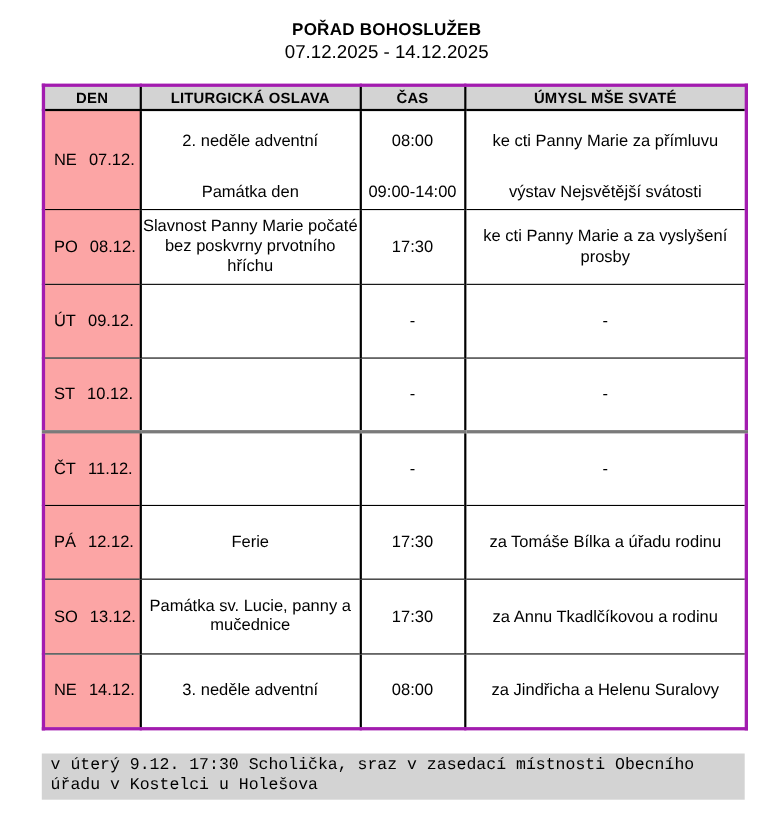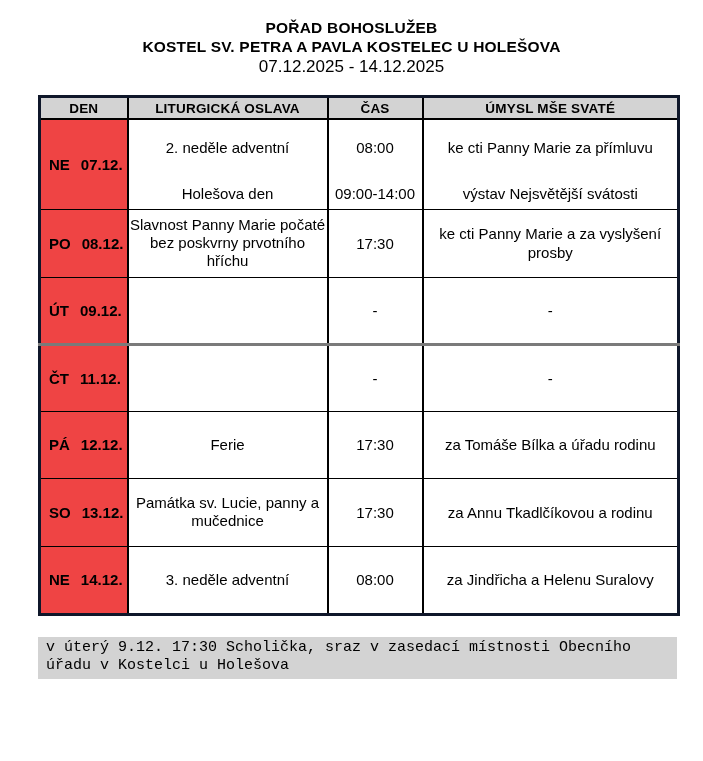--- a/index.html
+++ b/index.html
@@ -29,43 +29,43 @@
   .doc-daterange {
     font-size: 17px;
     font-weight: normal;
     margin-top: 1px;
   }
   table.schedule {
     border-collapse: collapse;
     table-layout: fixed;
     width: 639px;
     margin: 19px 0 0 38px;
-    border: 3px solid #0f172a;
+    border: 3px solid #a21caf;
   }
   table.schedule td, table.schedule th {
     border: 1px solid #000000;
     border-left-width: 2px;
     border-right-width: 2px;
     padding: 0;
     font-size: 15px;
     text-align: center;
     vertical-align: middle;
     overflow: hidden;
   }
   table.schedule th {
     background: #d3d3d3;
     font-weight: bold;
     font-size: 13.5px;
     height: 20px;
     border-bottom-width: 2px;
     letter-spacing: 0.2px;
   }
   td.day-cell {
-    background: #ef4444;
-    font-weight: bold;
+    background: #fca5a5;
+    font-weight: normal;
     text-align: left;
   }
   td.day-cell .day-inner {
     display: flex;
     gap: 11px;
     padding-left: 8px;
     align-items: center;
   }
   tr.row-tall { height: 90px; }
   tr.row-med  { height: 68px; }
@@ -93,21 +93,20 @@
     font-family: Liberation Mono, monospace;
   }
 </style>
 </head>
 <body>
 
 <div class="page">
 
   <div class="doc-header">
     <div class="doc-title">POŘAD BOHOSLUŽEB</div>
-    <div class="doc-title">KOSTEL SV. PETRA A PAVLA KOSTELEC U HOLEŠOVA</div>
     <div class="doc-daterange">07.12.2025 - 14.12.2025</div>
   </div>
 
   <table class="schedule">
     <colgroup>
       <col style="width:88px">
       <col style="width:200px">
       <col style="width:95px">
       <col style="width:256px">
     </colgroup>
@@ -124,21 +123,21 @@
       <tr class="row-tall">
         <td class="day-cell">
           <span class="day-inner">
             <span>NE</span>
             <span>07.12.</span>
           </span>
         </td>
         <td class="celebration-cell">
           <div class="stack">
             <div>2. neděle adventní</div>
-            <div>Holešova den</div>
+            <div>Památka den</div>
           </div>
         </td>
         <td class="time-cell">
           <div class="stack">
             <div>08:00</div>
             <div>09:00-14:00</div>
           </div>
         </td>
         <td class="intention-cell">
           <div class="stack">
@@ -165,33 +164,44 @@
           <span class="day-inner">
             <span>ÚT</span>
             <span>09.12.</span>
           </span>
         </td>
         <td class="celebration-cell"></td>
         <td class="time-cell">-</td>
         <td class="intention-cell">-</td>
       </tr>
 
-
-      <tr class="row-std page-break">
-        <td class="day-cell">
-          <span class="day-inner">
-            <span>ČT</span>
-            <span>11.12.</span>
+      <tr class="row-std">
+        <td class="day-cell">
+          <span class="day-inner">
+            <span>ST</span>
+            <span>10.12.</span>
           </span>
         </td>
         <td class="celebration-cell"></td>
         <td class="time-cell">-</td>
         <td class="intention-cell">-</td>
       </tr>
 
+      <tr class="row-std page-break">
+        <td class="day-cell">
+          <span class="day-inner">
+            <span>ČT</span>
+            <span>11.12.</span>
+          </span>
+        </td>
+        <td class="celebration-cell"></td>
+        <td class="time-cell">-</td>
+        <td class="intention-cell">-</td>
+      </tr>
+
       <tr class="row-std">
         <td class="day-cell">
           <span class="day-inner">
             <span>PÁ</span>
             <span>12.12.</span>
           </span>
         </td>
         <td class="celebration-cell">Ferie</td>
         <td class="time-cell">17:30</td>
         <td class="intention-cell">za Tomáše Bílka a úřadu rodinu</td>

